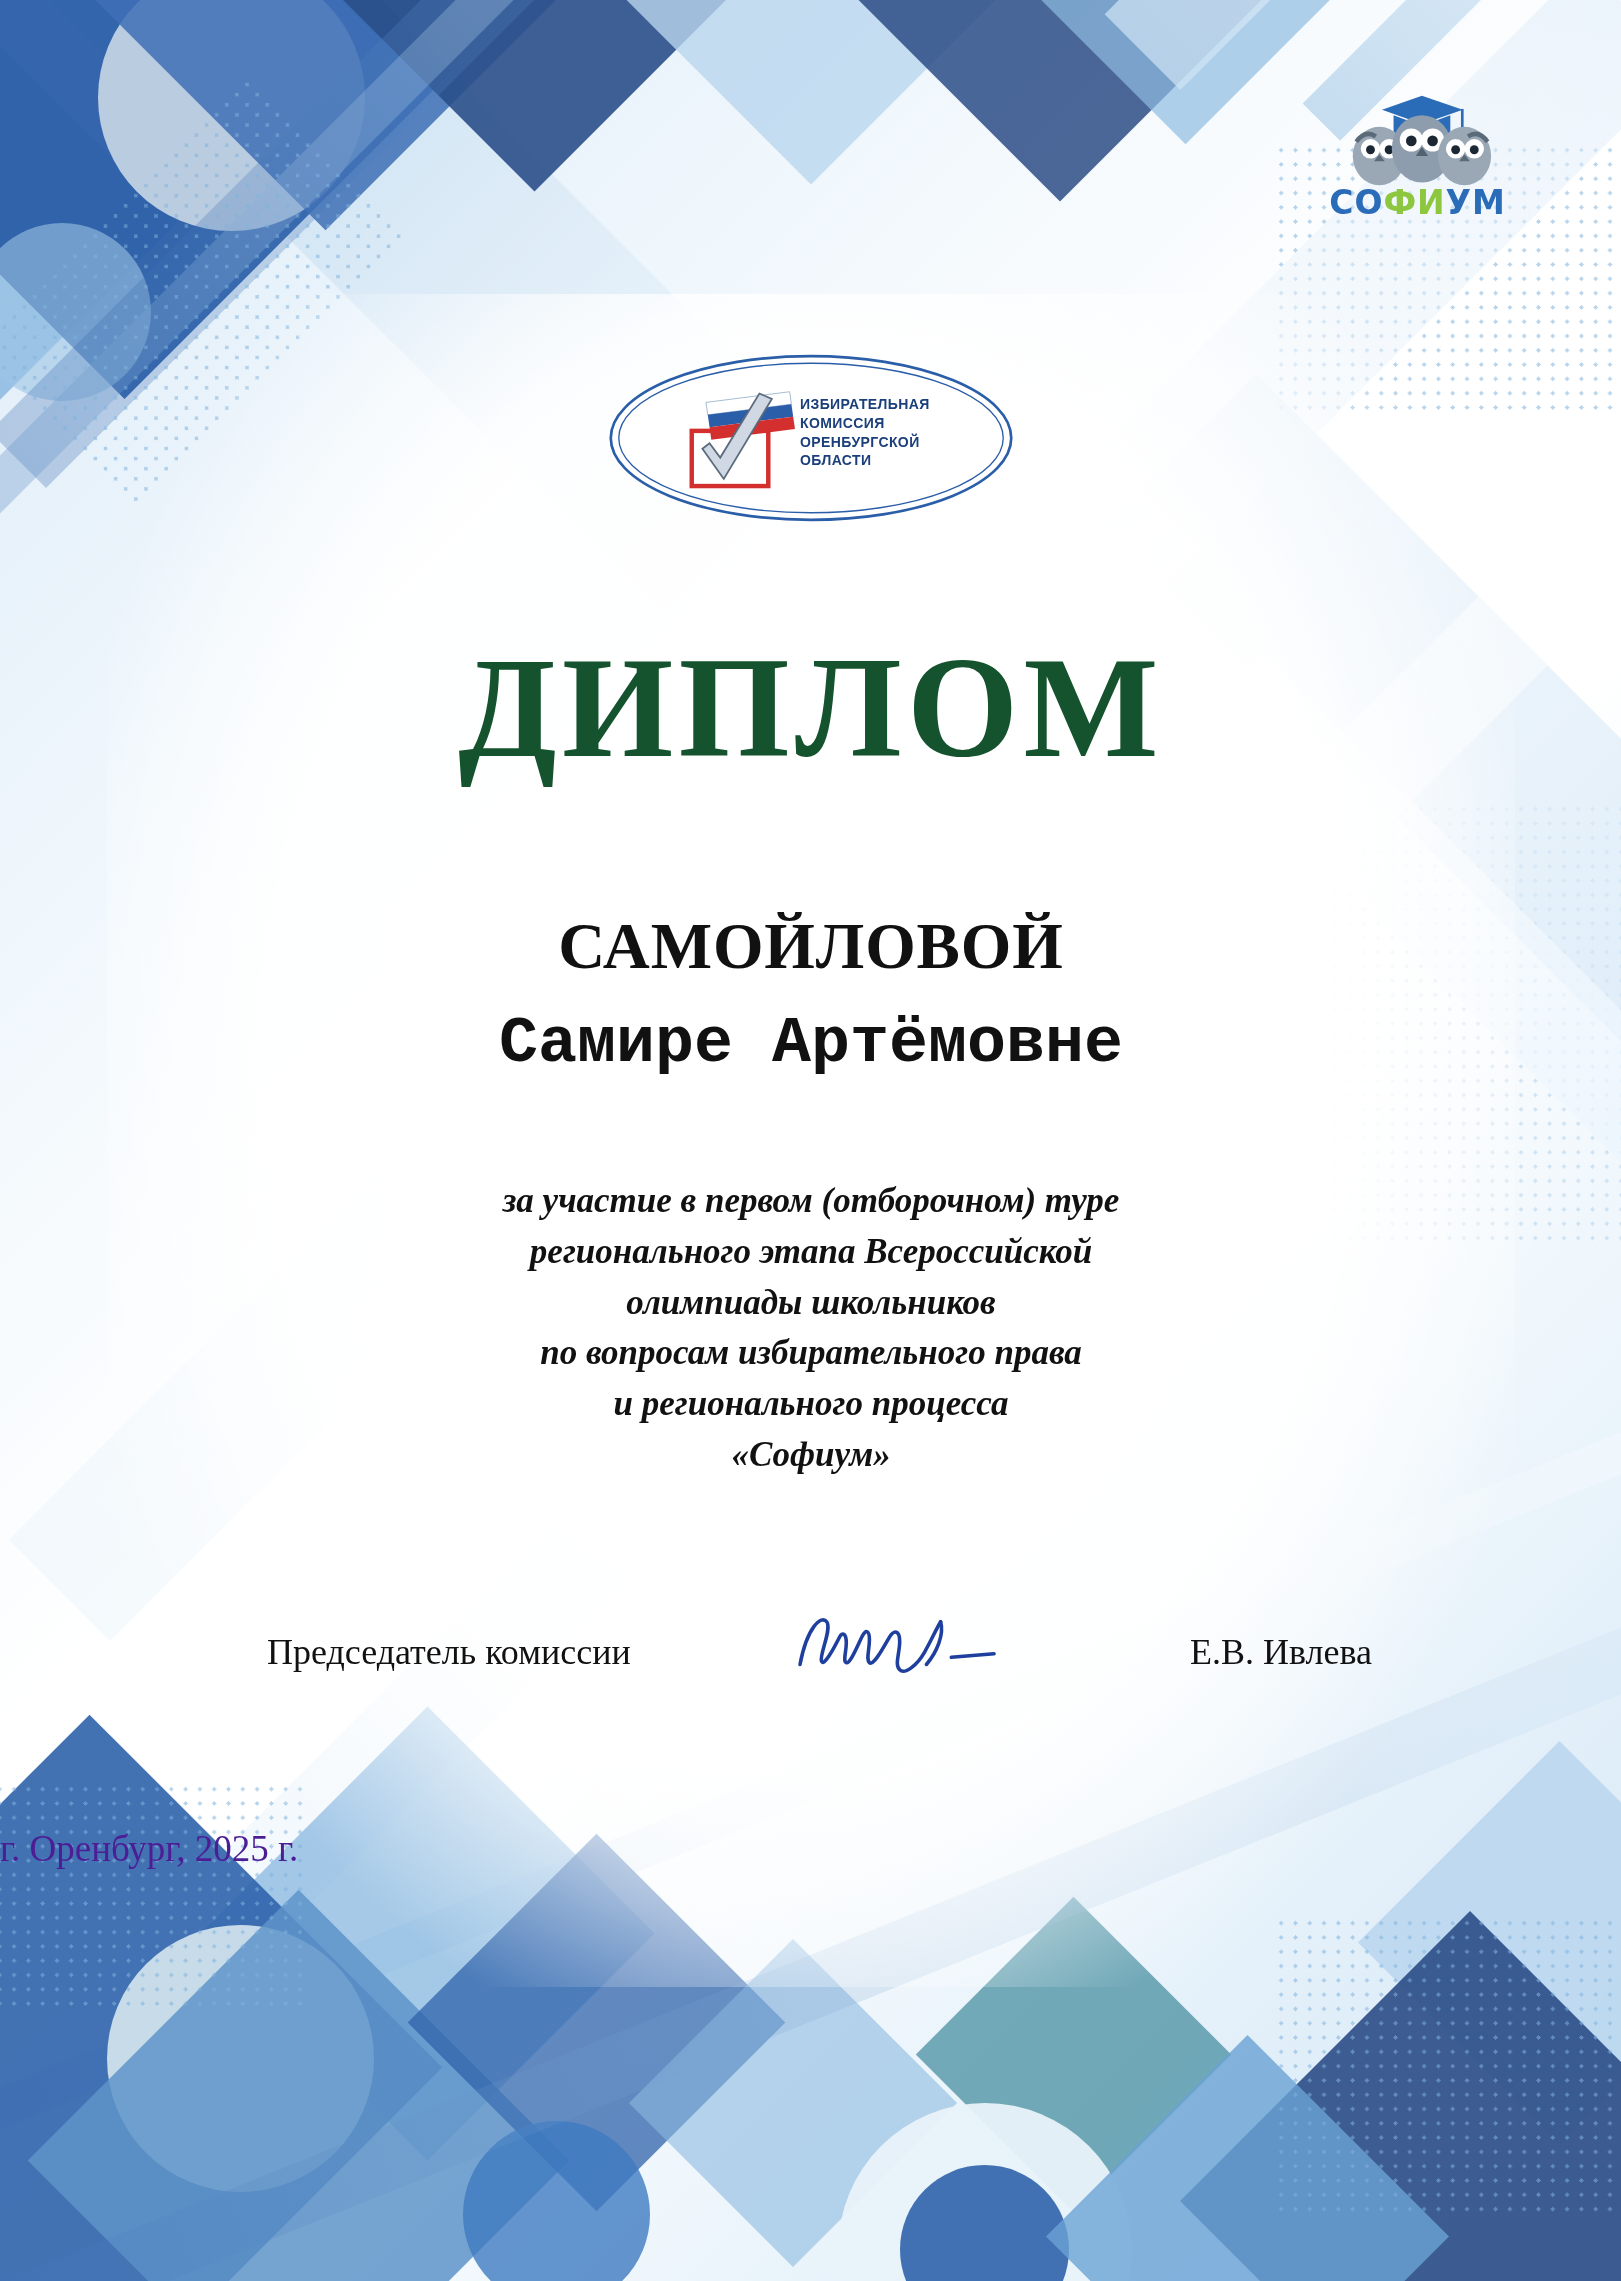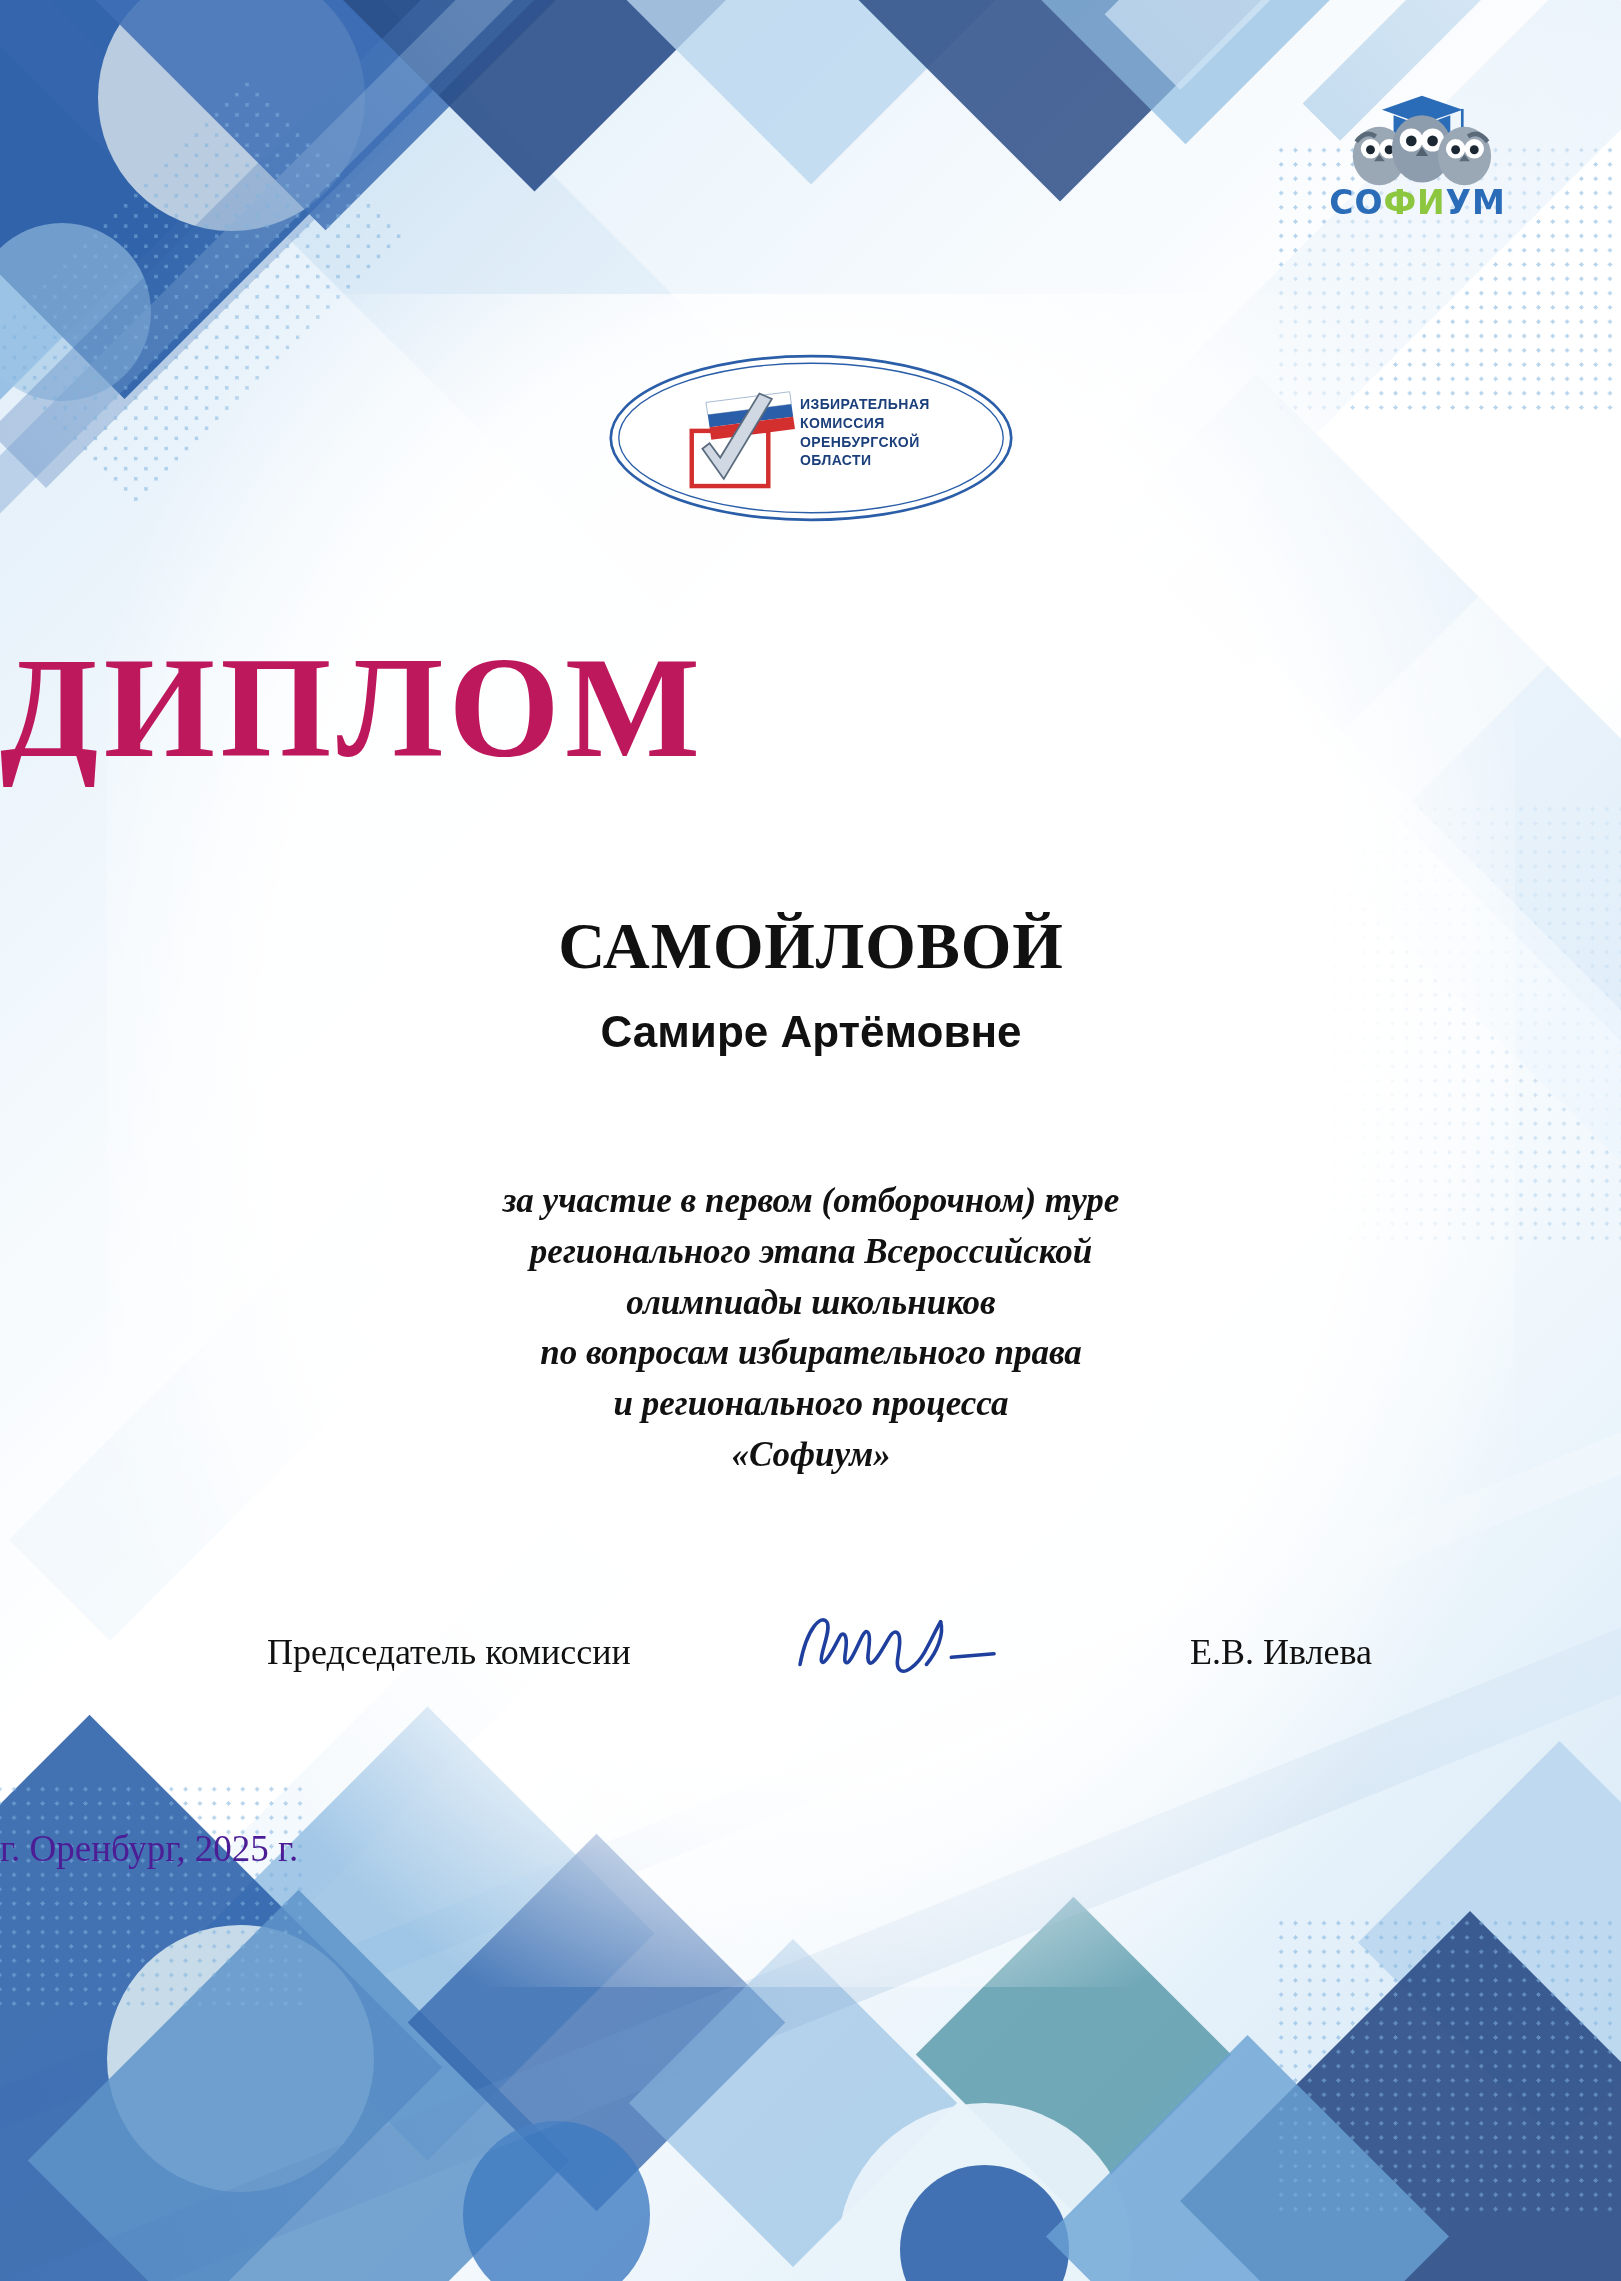--- a/index.html
+++ b/index.html
@@ -146,48 +146,48 @@
     font-weight: bold;
     line-height: 1.34;
     color: #1b3f7a;
     letter-spacing: 0.4px;
   }
 
   .title {
     position: absolute;
     left: 0; right: 0;
     top: 637px;
-    text-align: left;
+    text-align: center;
     font-family: "Liberation Serif", serif;
     font-weight: bold;
     font-size: 143px;
     letter-spacing: 5.3px;
-    color: #be185d;
+    color: #14532d;
     line-height: 1;
   }
 
   .recipient-last {
     position: absolute;
     left: 0; right: 0;
     top: 909px;
     text-align: center;
     font-family: "Liberation Serif", serif;
     font-weight: bold;
     font-size: 65px;
     color: #111111;
     letter-spacing: 0.9px;
   }
   .recipient-first {
     position: absolute;
     left: 0; right: 0;
     top: 1007px;
     text-align: center;
-    font-family: Liberation Sans, sans-serif;
-    font-weight: bold;
-    font-size: 44px;
+    font-family: Liberation Mono, monospace;
+    font-weight: bold;
+    font-size: 65px;
     color: #111111;
   }
 
   .reason {
     position: absolute;
     left: 0; right: 0;
     top: 1176px;
     text-align: center;
     font-family: "Liberation Serif", serif;
     font-weight: bold;

